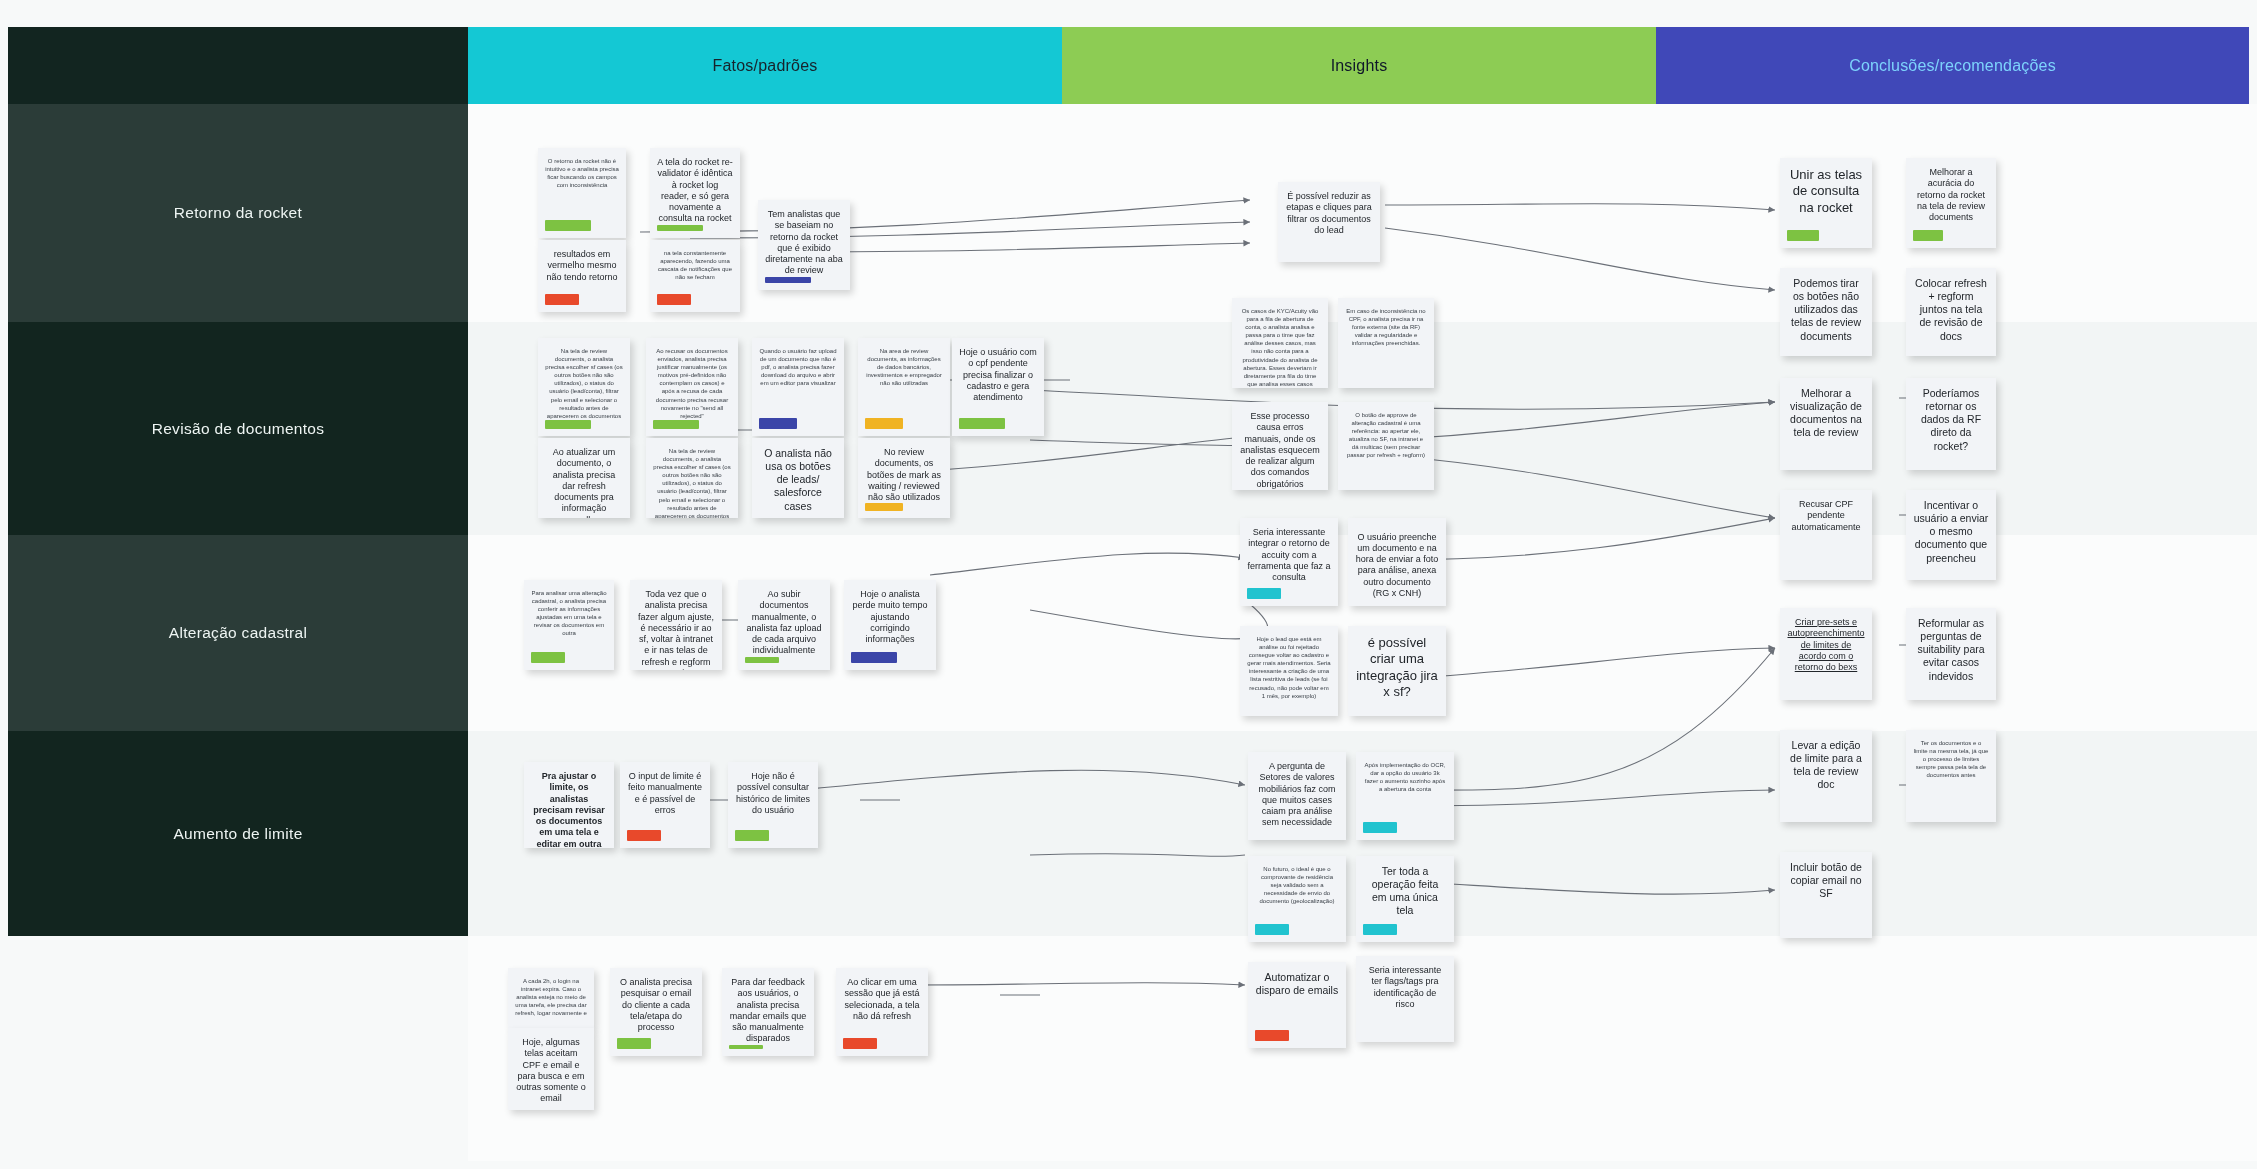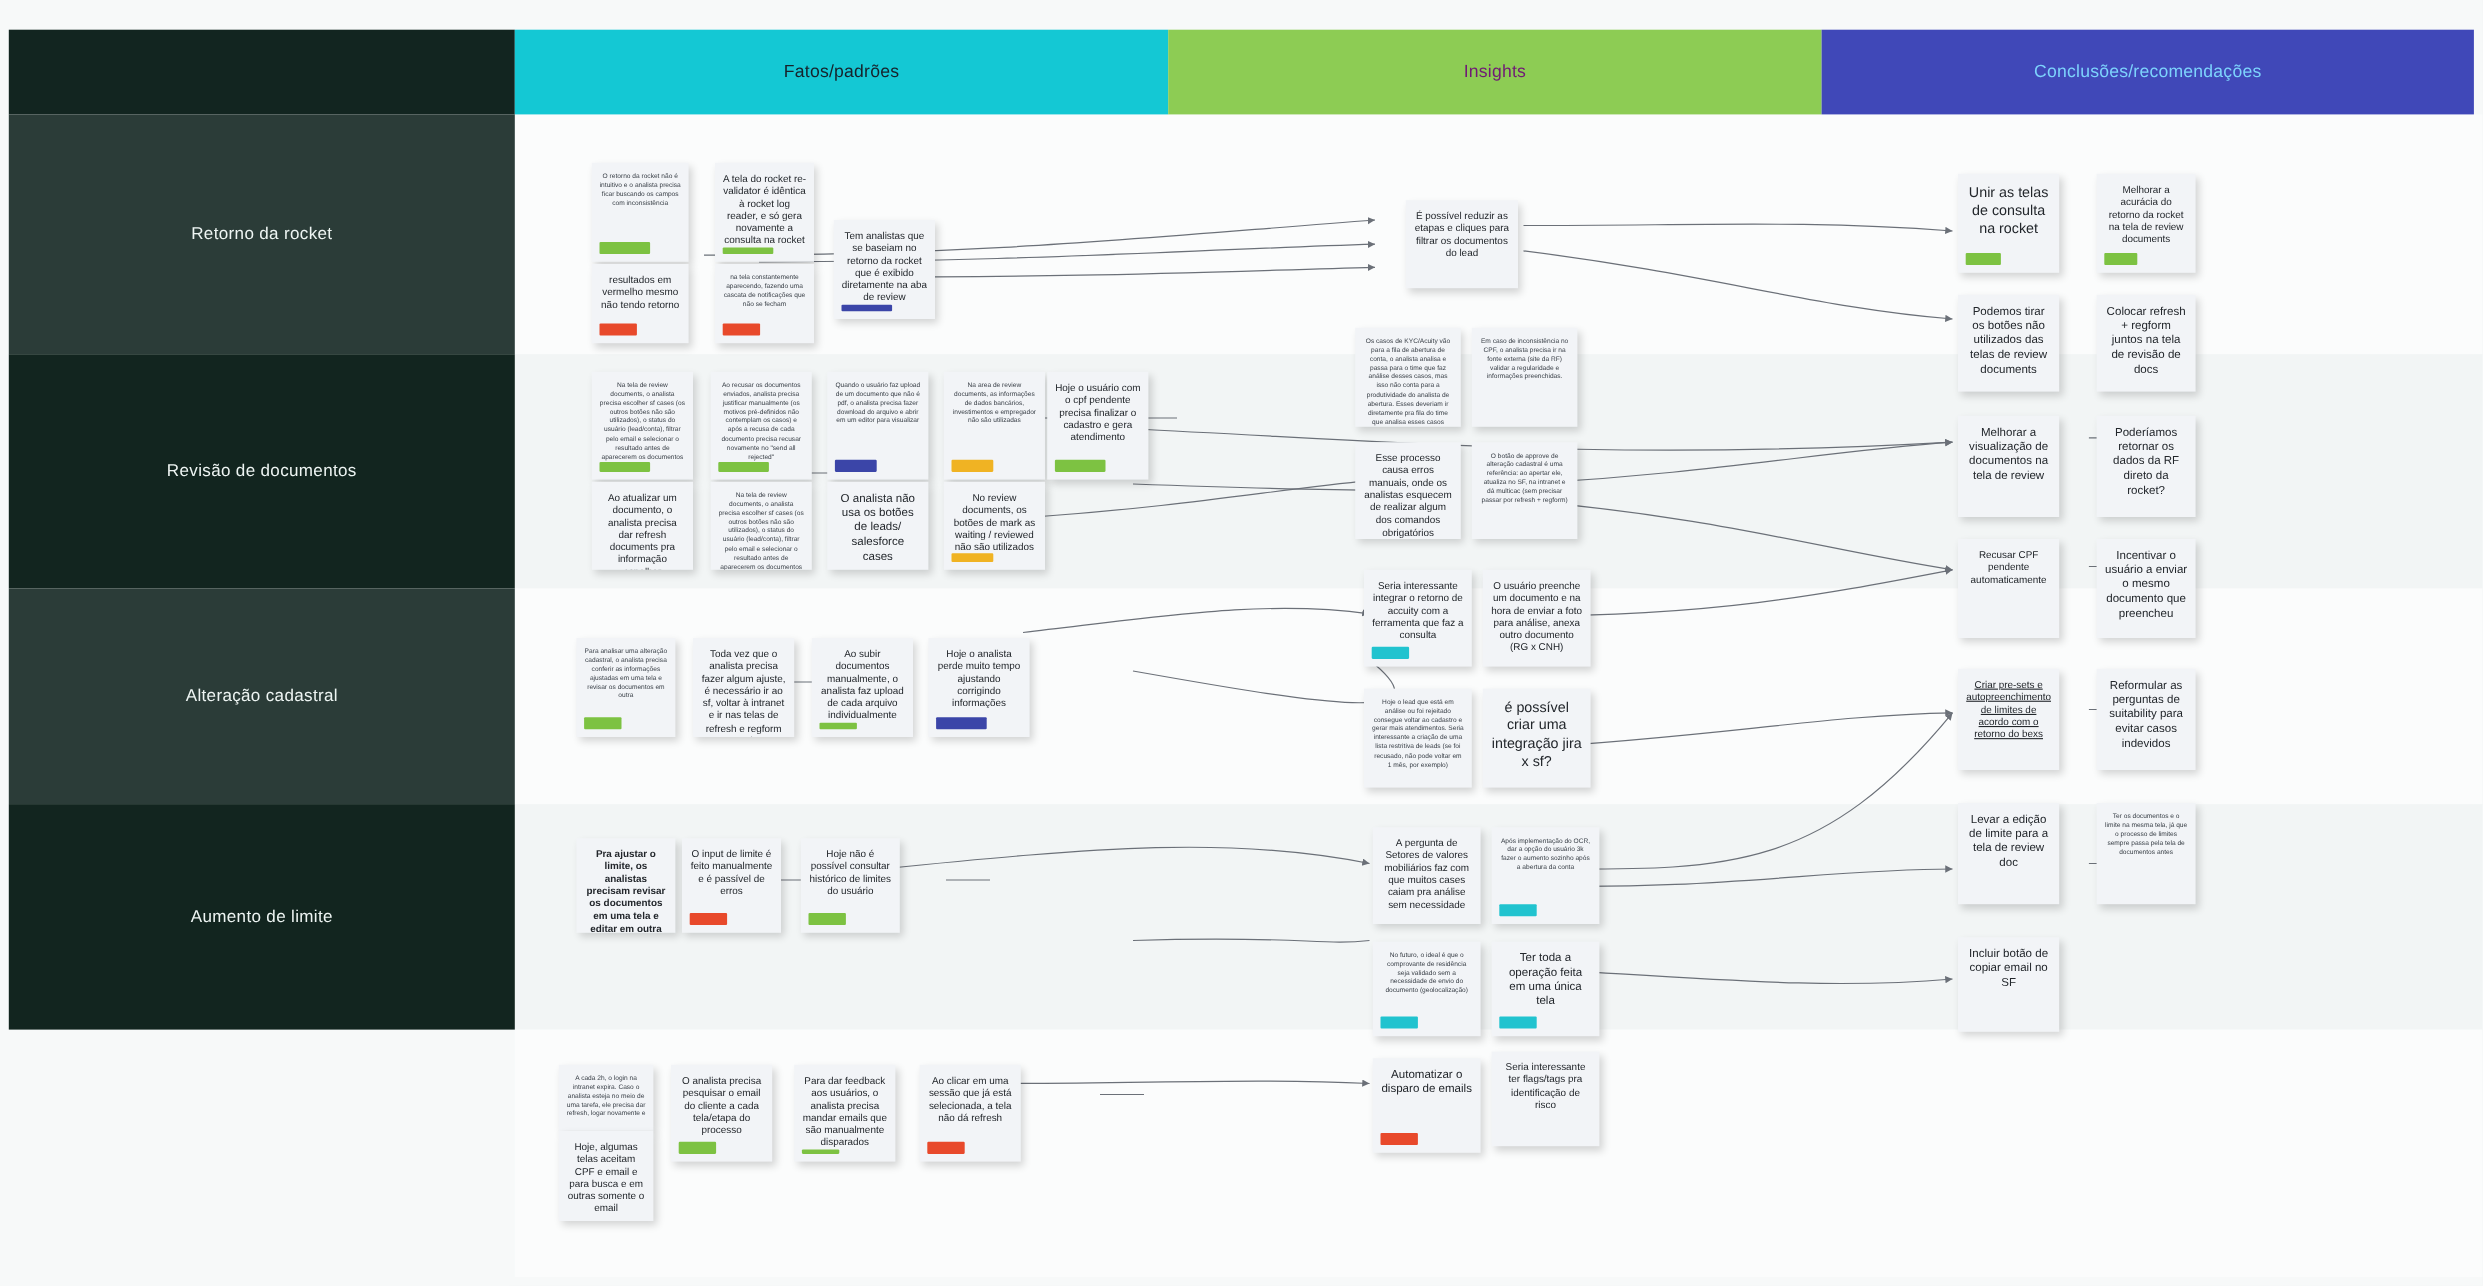--- a/index.html
+++ b/index.html
@@ -9,21 +9,21 @@
   
   .rowband{position:absolute;left:0;right:0;}
   .rowband.light{background:#fbfcfc;}
   .rowband.mid{background:#f2f5f5;}
 
   
   .colhead{position:absolute;top:27px;height:77px;display:flex;align-items:center;justify-content:center;
            font-size:16px;letter-spacing:.2px;}
   .colhead.corner{background:#122520;}
   .colhead.facts{background:#14c8d4;color:#17222b;}
-  .colhead.insights{background:#8dcc54;color:#701a75;}
+  .colhead.insights{background:#8dcc54;color:#0f172a;}
   .colhead.concl{background:#4048b8;color:#7dd3fc;}
 
   
   .rowhead{position:absolute;left:8px;width:460px;display:flex;align-items:center;justify-content:center;
            color:#eef5f3;font-size:15.5px;letter-spacing:.3px;text-align:center;}
   .rowhead.a{background:#2b3c38;}
   .rowhead.b{background:#12251f;}
 
   
   .note{position:absolute;background:#f2f4f7;box-shadow:3px 4px 7px rgba(0,0,0,.16);
@@ -242,21 +242,21 @@
     <div class="txt">Esse processo causa erros manuais, onde os analistas esquecem de realizar algum dos comandos obrigatórios</div>
     </div>
   <div class="note tiny" style="left:1338px;top:402px;width:96px;height:88px;">
     <div class="txt">O botão de approve de alteração cadastral é uma referência: ao apertar ele, atualiza no SF, na intranet e dá multicac (sem precisar passar por refresh + regform)</div>
     </div>
 
   <div class="note small" style="left:1240px;top:518px;width:98px;height:88px;">
     <div class="txt">Seria interessante integrar o retorno de accuity com a ferramenta que faz a consulta</div>
     <div class="tag" style="background:#21c3cf;width:34px;"></div>
     </div>
-  <div class="note small" style="left:1348px;top:518px;width:98px;height:88px;">
+  <div class="note small" style="left:1348px;top:518px;width:98px;height:88px;justify-content:flex-end;">
     <div class="txt">O usuário preenche um documento e na hora de enviar a foto para análise, anexa outro documento (RG x CNH)</div>
     </div>
 
   <div class="note tiny" style="left:1240px;top:626px;width:98px;height:90px;">
     <div class="txt">Hoje o lead que está em análise ou foi rejeitado consegue voltar ao cadastro e gerar mais atendimentos. Seria interessante a criação de uma lista restritiva de leads (se foi recusado, não pode voltar em 1 mês, por exemplo)</div>
     </div>
   <div class="note big" style="left:1348px;top:626px;width:98px;height:90px;">
     <div class="txt">é possível criar uma integração jira x sf?</div>
     </div>
 

